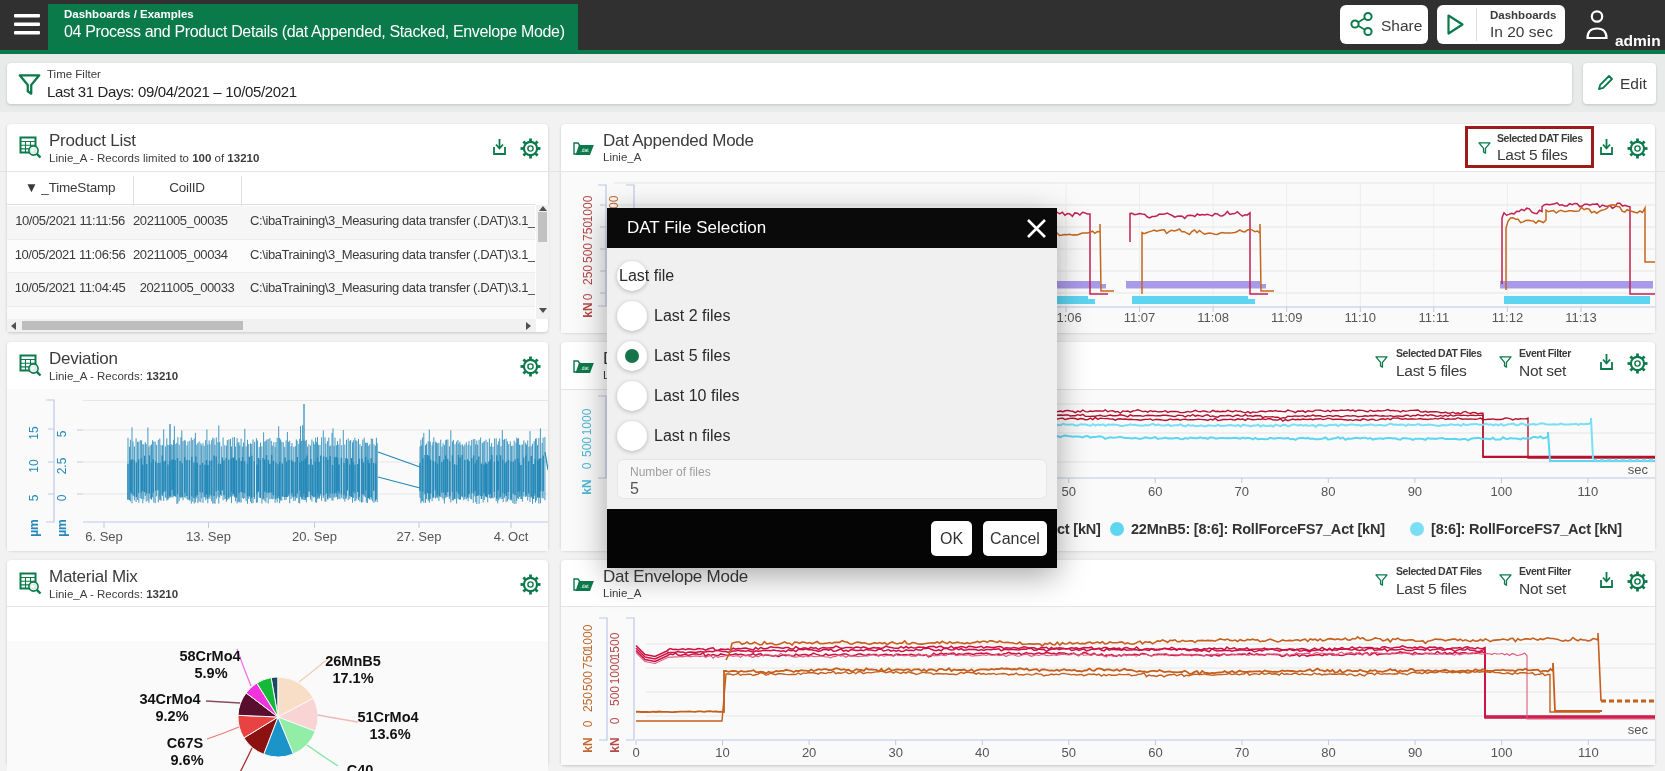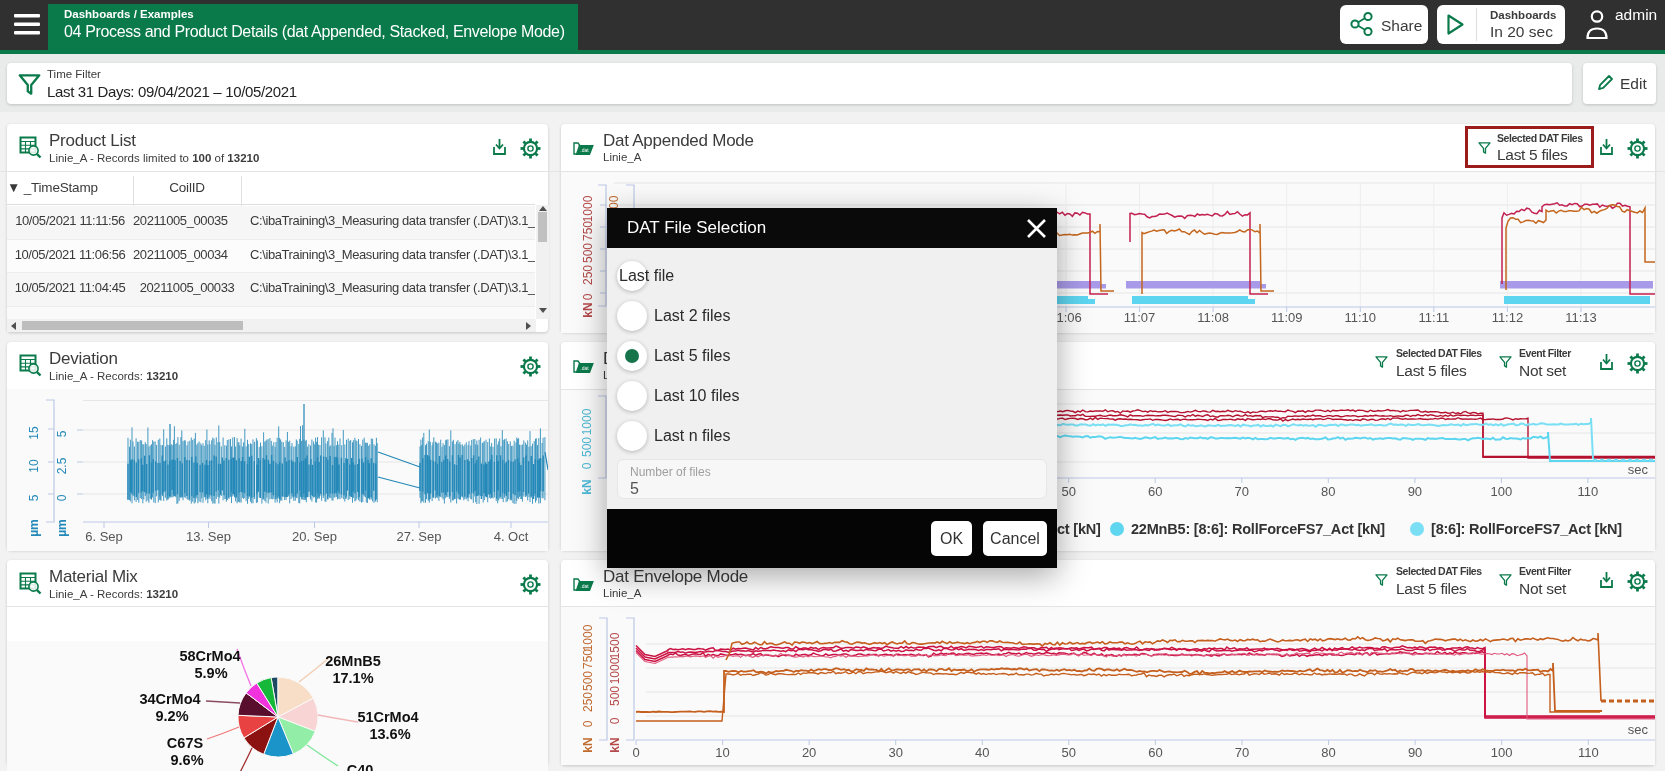--- a/index.html
+++ b/index.html
@@ -34,21 +34,21 @@
 <svg class="abs" style="left:1446px;top:14px" width="20" height="22" viewBox="0 0 20 22">
     <path d="M2.5 1.5 L16.5 10.5 L2.5 19.5 Z" fill="none" stroke="#0b7a4b" stroke-width="2.2" stroke-linejoin="round"></path>
   </svg>
 <div class="abs" style="left:1476px;top:8px;width:1px;height:33px;background:#ddd"></div>
 <div class="abs" style="left:1490px;top:9px;font-size:11.5px;font-weight:bold;color:#3a3a3a">Dashboards</div>
 <div class="abs" style="left:1490px;top:23px;font-size:15.5px;color:#3a3a3a">In 20 sec</div>
 <svg class="abs" style="left:1584px;top:7px" width="26" height="34" viewBox="0 0 26 34">
     <circle cx="13" cy="9.5" r="5.2" fill="none" stroke="#fff" stroke-width="2.2"></circle>
     <path d="M3.5 31 Q3.5 21.5 13 21.5 Q22.5 21.5 22.5 31 Z" fill="none" stroke="#fff" stroke-width="2.2"></path>
   </svg>
-<div class="abs" style="left:1615px;top:6px;font-size:15.5px;font-weight:normal;color:#fff">admin</div>
+<div class="abs" style="left:1615px;top:32px;font-size:15.5px;font-weight:bold;color:#fff">admin</div>
 <div class="abs" style="left:0;top:112px;width:1665px;height:659px;background:#f2f2f2"></div>
 <div class="card" style="left:7px;top:63px;width:1565px;height:41px"></div>
 <svg style="position:absolute;left:18px;top:73px" width="23" height="23" viewBox="0 0 20 20">
     <path d="M1.5 2 H18.5 L11.5 10.5 V18 L8.5 16 V10.5 Z" fill="none" stroke="#0b7a4b" stroke-width="2.0" stroke-linejoin="round"></path>
   </svg>
 <div class="abs" style="left:47px;top:68px;font-size:11.5px;font-weight:normal;color:#3a3a3a;z-index:2">Time Filter</div>
 <div class="abs" style="left:47px;top:83px;font-size:15px;letter-spacing:-0.35px;color:#222;z-index:2">Last 31 Days: 09/04/2021 – 10/05/2021</div>
 <div class="card" style="left:1583px;top:63px;width:73px;height:41px"></div>
 <svg class="abs" style="left:1596px;top:73px;z-index:2" width="19" height="19" viewBox="0 0 19 19">
     <path d="M3 16 L4.2 11.8 L13 3 L16 6 L7.2 14.8 Z M13 3 L16 6" fill="none" stroke="#0b7a4b" stroke-width="1.8" stroke-linejoin="round"></path>
@@ -83,21 +83,21 @@
     <line x1="3.2" y1="10.5" x2="0.5" y2="10.5" stroke="#0b7a4b" stroke-width="2.8"></line>
     <line x1="5.3" y1="5.3" x2="3.4" y2="3.4" stroke="#0b7a4b" stroke-width="2.8"></line>
     <line x1="10.5" y1="3.2" x2="10.5" y2="0.5" stroke="#0b7a4b" stroke-width="2.8"></line>
     <line x1="15.7" y1="5.3" x2="17.6" y2="3.4" stroke="#0b7a4b" stroke-width="2.8"></line>
     <circle cx="10.5" cy="10.5" r="2.6" fill="none" stroke="#0b7a4b" stroke-width="1.4"></circle>
   </svg>
 <div class="hdiv" style="top:171px"></div>
 <div class="abs" style="left:7px;top:172px;width:528px;height:33px;background:#fff;border-bottom:1px solid #ddd"></div>
 <div class="abs" style="left:133px;top:176px;width:1px;height:130px;background:#e0e0e0"></div>
 <div class="abs" style="left:241px;top:176px;width:1px;height:130px;background:#e0e0e0"></div>
-<div class="abs" style="left:7px;top:180px;width:126px;font-size:13.5px;letter-spacing:-0.2px;white-space:nowrap;color:#3a3a3a">▼ _TimeStamp</div>
+<div class="abs" style="left:7px;top:180px;width:126px;text-align:center;font-size:13.5px;letter-spacing:-0.2px;white-space:nowrap;color:#3a3a3a">▼ _TimeStamp</div>
 <div class="abs" style="left:133px;top:180px;width:108px;text-align:center;font-size:13.5px;letter-spacing:-0.2px;white-space:nowrap;color:#3a3a3a">CoilID</div>
 <div class="abs" style="left:7px;top:206.0px;width:528px;height:33.5px;background:#f6f6f6;border-bottom:1px solid #ececec"></div>
 <div class="abs" style="left:7px;top:213.0px;width:126px;text-align:center;font-size:13px;letter-spacing:-0.4px;white-space:nowrap;color:#3a3a3a;z-index:2">10/05/2021 11:11:56</div>
 <div class="abs" style="left:133px;top:213.0px;width:108px;text-align:left;font-size:13px;letter-spacing:-0.4px;white-space:nowrap;color:#3a3a3a;z-index:2">20211005_00035</div>
 <div class="abs" style="left:250px;top:213.0px;width:285px;overflow:hidden;white-space:nowrap;font-size:13px;letter-spacing:-0.4px;color:#3a3a3a;z-index:2">C:\ibaTraining\3_Measuring data transfer (.DAT)\3.1_</div>
 <div class="abs" style="left:7px;top:239.5px;width:528px;height:33.5px;background:#fcfcfc;border-bottom:1px solid #ececec"></div>
 <div class="abs" style="left:7px;top:246.5px;width:126px;text-align:center;font-size:13px;letter-spacing:-0.4px;white-space:nowrap;color:#3a3a3a;z-index:2">10/05/2021 11:06:56</div>
 <div class="abs" style="left:133px;top:246.5px;width:108px;font-size:13px;letter-spacing:-0.4px;white-space:nowrap;color:#3a3a3a;z-index:2">20211005_00034</div>
 <div class="abs" style="left:250px;top:246.5px;width:285px;overflow:hidden;white-space:nowrap;font-size:13px;letter-spacing:-0.4px;color:#3a3a3a;z-index:2">C:\ibaTraining\3_Measuring data transfer (.DAT)\3.1_</div>
 <div class="abs" style="left:7px;top:273.0px;width:528px;height:33.5px;background:#f6f6f6;border-bottom:1px solid #ececec"></div>

